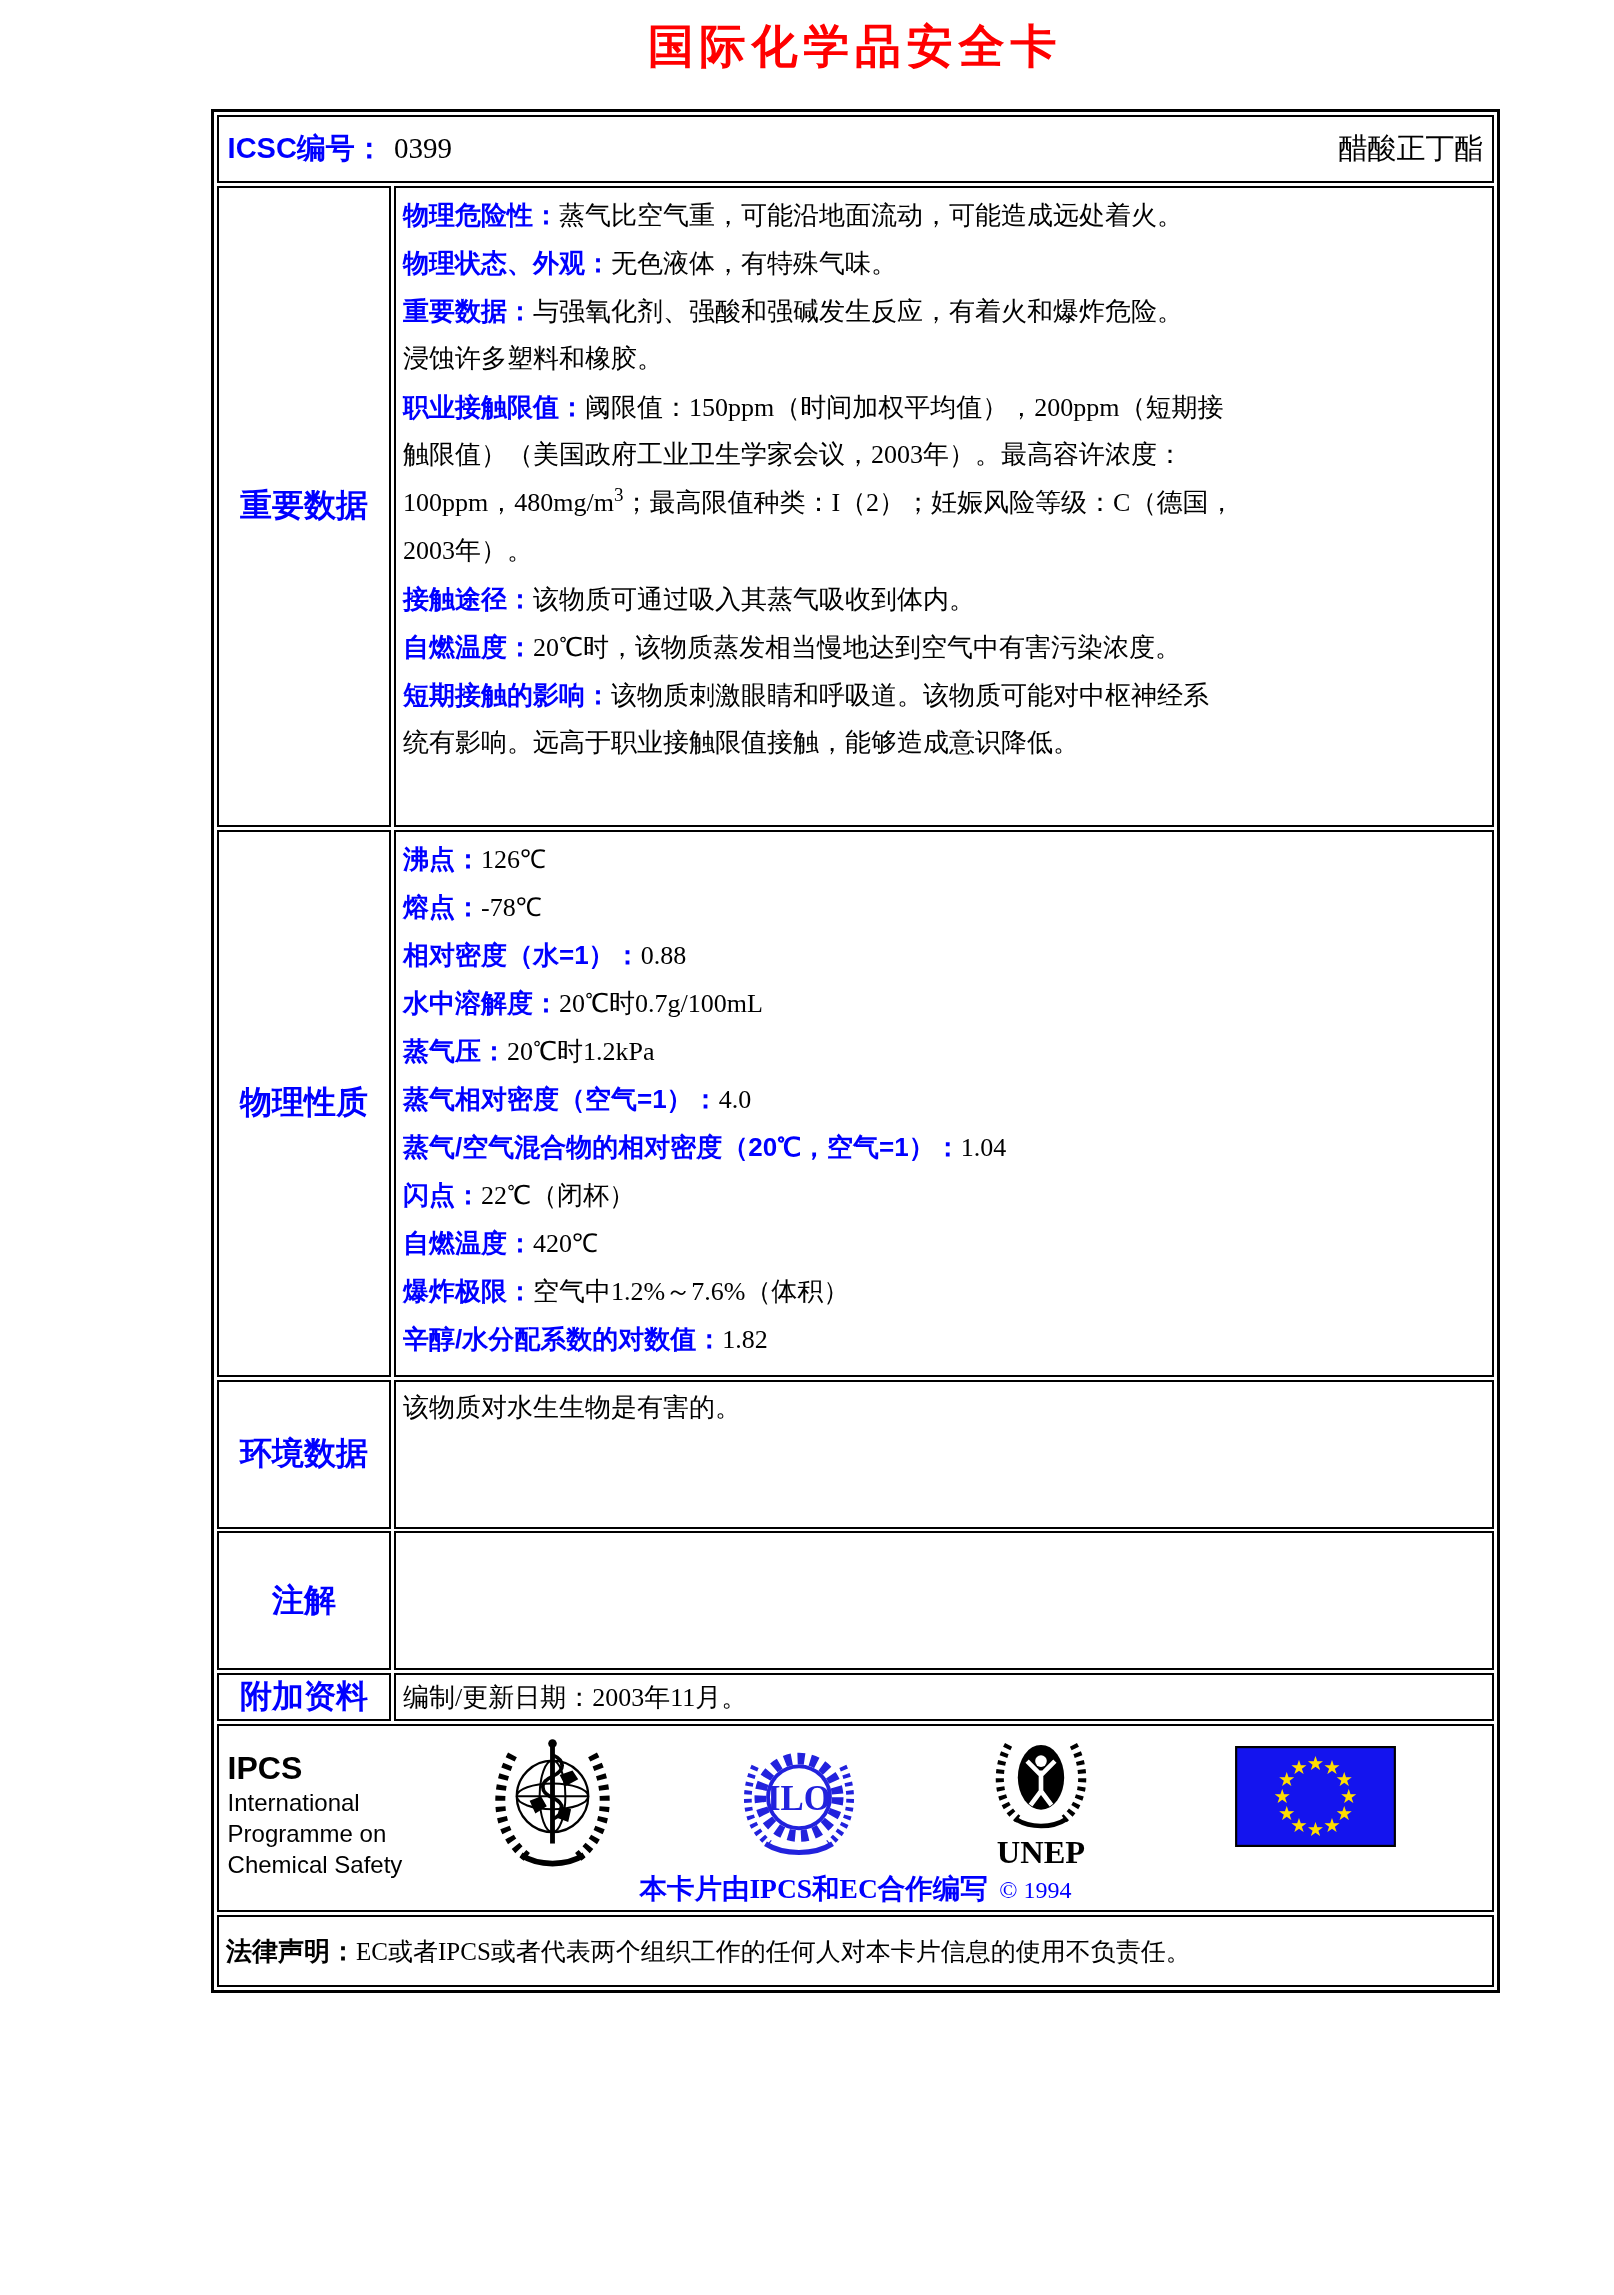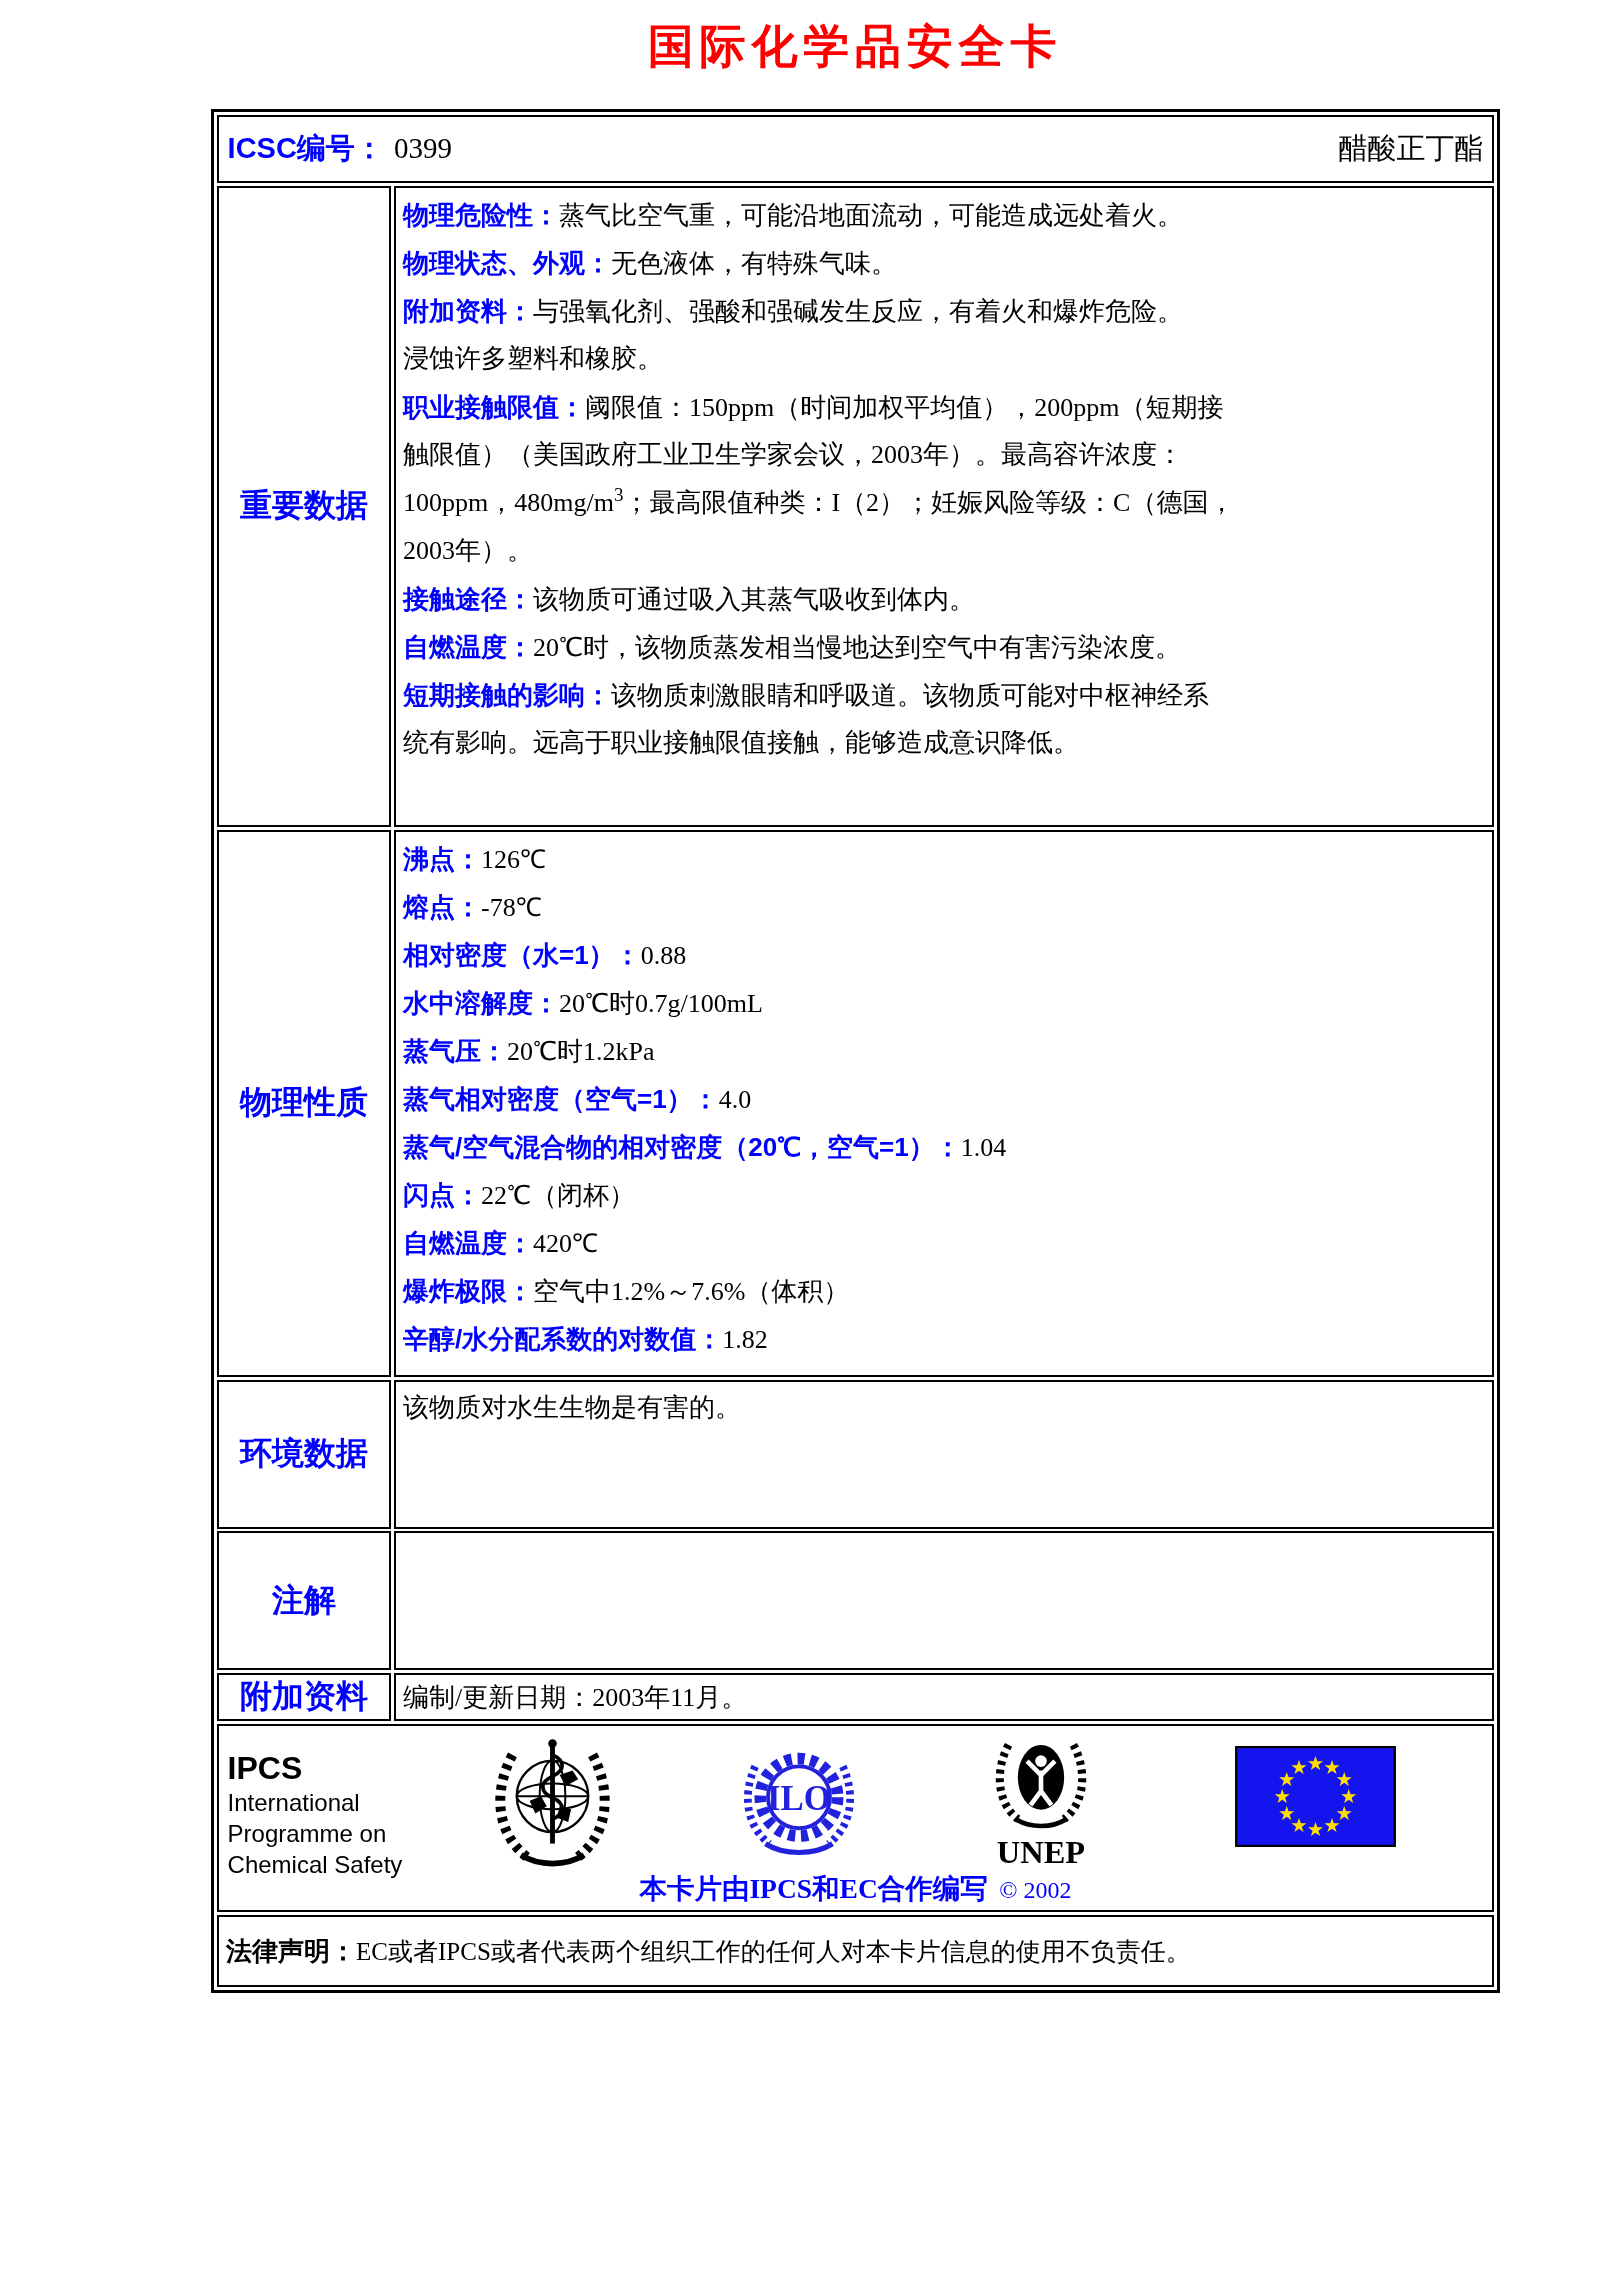--- a/index.html
+++ b/index.html
@@ -66,21 +66,21 @@
       </div>
     </div>
 
     <div class="trow h-important">
       <div class="cell label-cell">
         <span>重要数据</span>
       </div>
       <div class="cell content-cell">
           <div class="line"><span class="lbl">物理危险性：</span><span class="txt">蒸气比空气重，可能沿地面流动，可能造成远处着火。</span></div>
           <div class="line"><span class="lbl">物理状态、外观：</span><span class="txt">无色液体，有特殊气味。</span></div>
-          <div class="line"><span class="lbl">附加资料：</span><span class="txt">与强氧化剂、强酸和强碱发生反应，有着火和爆炸危险。</span></div>
+          <div class="line"><span class="lbl">重要数据：</span><span class="txt">与强氧化剂、强酸和强碱发生反应，有着火和爆炸危险。</span></div>
           <div class="line"><span class="txt">浸蚀许多塑料和橡胶。</span></div>
           <div class="line"><span class="lbl">职业接触限值：</span><span class="txt">阈限值：150ppm（时间加权平均值），200ppm（短期接</span></div>
           <div class="line"><span class="txt">触限值）（美国政府工业卫生学家会议，2003年）。最高容许浓度：</span></div>
           <div class="line"><span class="txt">100ppm，480mg/m</span><span class="sup">3</span><span class="txt">；最高限值种类：I（2）；妊娠风险等级：C（德国，</span></div>
           <div class="line"><span class="txt">2003年）。</span></div>
           <div class="line"><span class="lbl">接触途径：</span><span class="txt">该物质可通过吸入其蒸气吸收到体内。</span></div>
           <div class="line"><span class="lbl">自燃温度：</span><span class="txt">20℃时，该物质蒸发相当慢地达到空气中有害污染浓度。</span></div>
           <div class="line"><span class="lbl">短期接触的影响：</span><span class="txt">该物质刺激眼睛和呼吸道。该物质可能对中枢神经系</span></div>
           <div class="line"><span class="txt">统有影响。远高于职业接触限值接触，能够造成意识降低。</span></div>
         </div>
@@ -185,21 +185,21 @@
               <text x="111.5" y="125.0" text-anchor="middle" class="eu-star">★</text>
               <text x="88.5" y="118.8" text-anchor="middle" class="eu-star">★</text>
               <text x="71.7" y="102.0" text-anchor="middle" class="eu-star">★</text>
               <text x="65.5" y="79.0" text-anchor="middle" class="eu-star">★</text>
               <text x="71.7" y="56.0" text-anchor="middle" class="eu-star">★</text>
               <text x="88.5" y="39.2" text-anchor="middle" class="eu-star">★</text>
             </g>
         </svg>
 
         <div class="caption">
-          <span class="caption-main">本卡片由IPCS和EC合作编写</span><span class="caption-year">© 2002</span>
+          <span class="caption-main">本卡片由IPCS和EC合作编写</span><span class="caption-year">© 1994</span>
         </div>
       </div>
     </div>
 
     <div class="trow h-legal">
       <div class="cell full-cell legal-cell">
         <span class="legal-label">法律声明：</span>
         <span class="legal-text">EC或者IPCS或者代表两个组织工作的任何人对本卡片信息的使用不负责任。</span>
       </div>
     </div>

